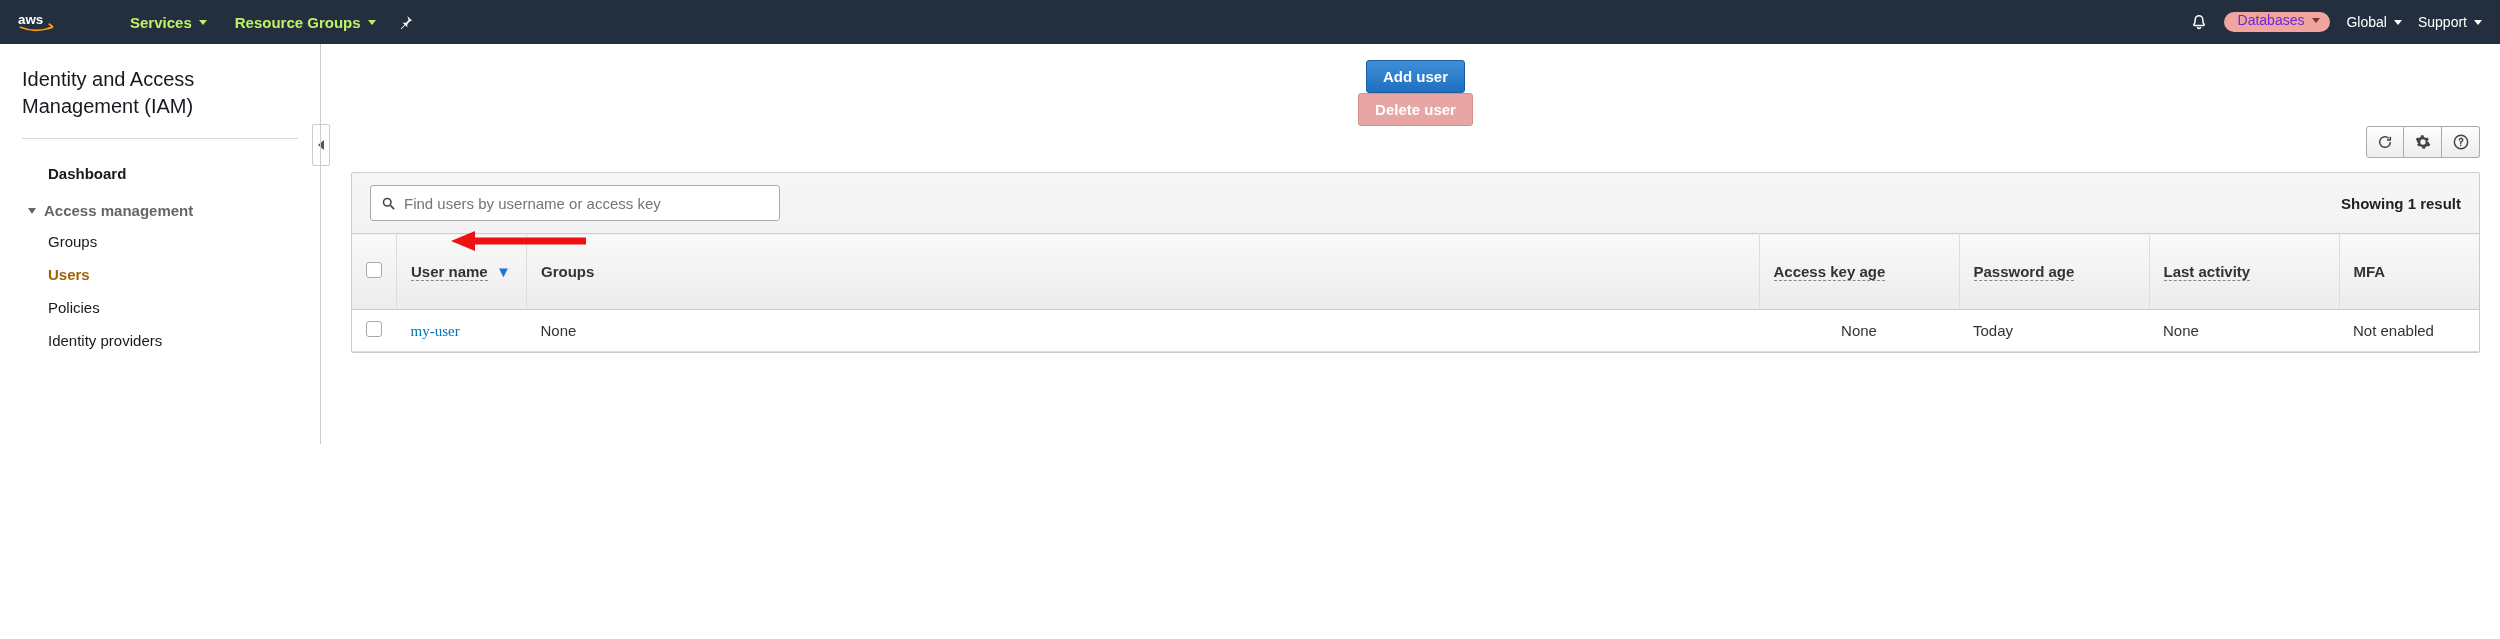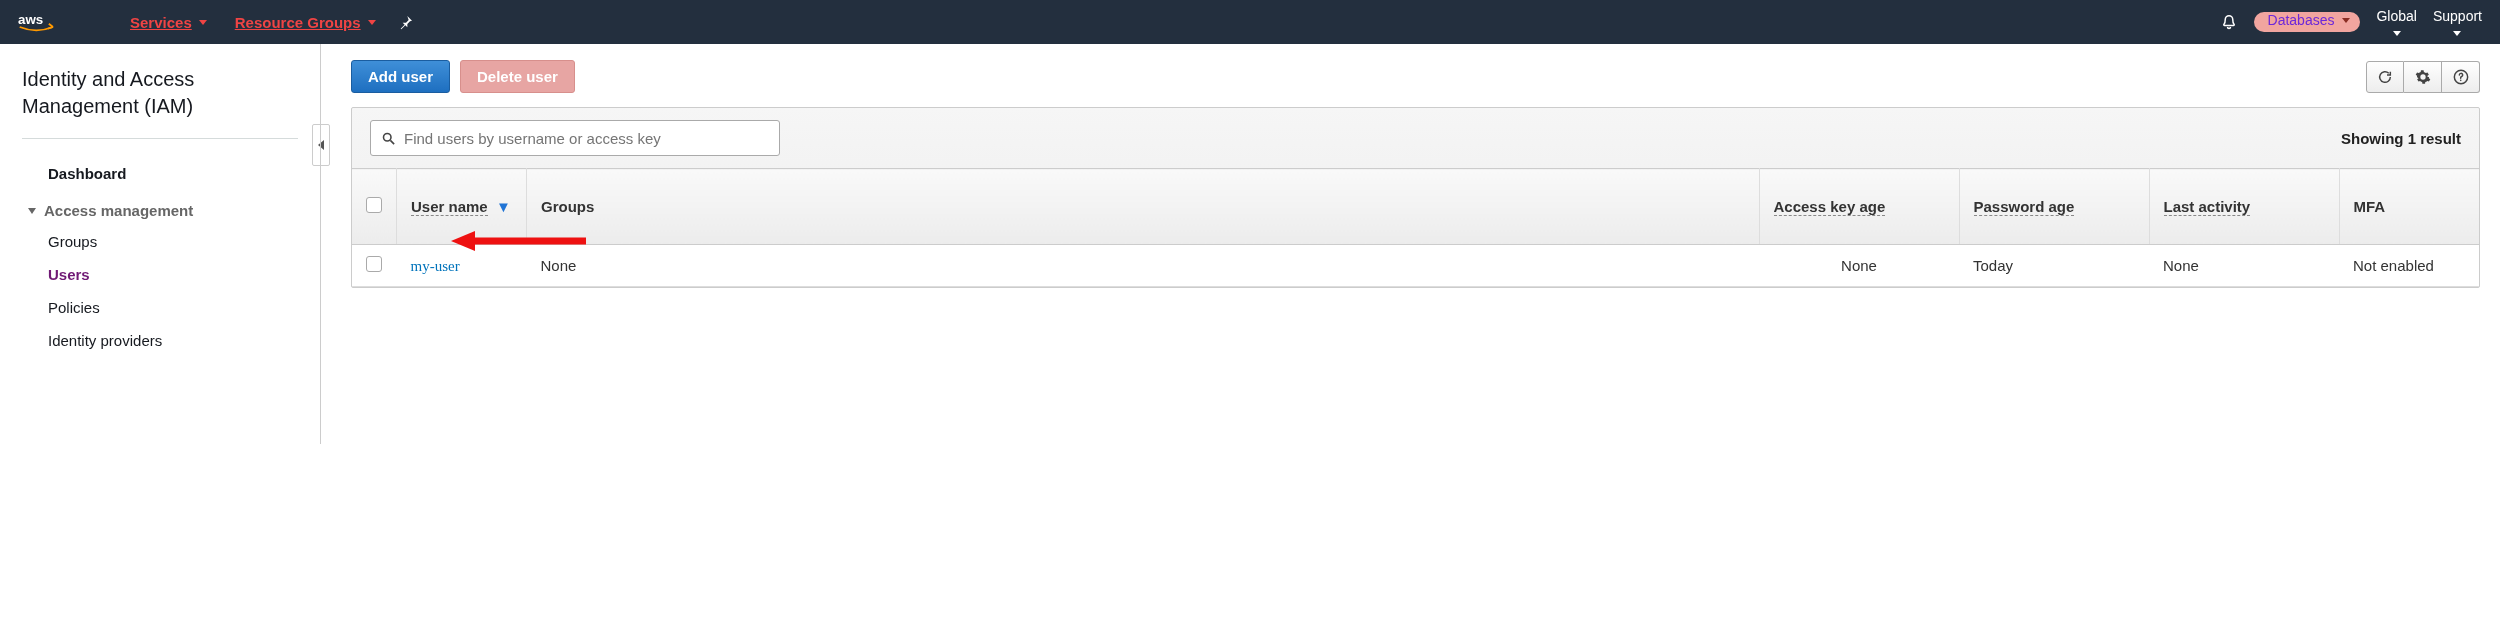--- a/index.html
+++ b/index.html
@@ -19,39 +19,38 @@
     margin-right: 48px;
   }
   .aws-logo svg { height: 22px; }
   .nav-item {
     display: flex; align-items: center; gap: 7px;
     padding: 0 14px;
     height: 44px;
     font-size: 15px;
     font-weight: 700;
     cursor: pointer;
-    color: #ef4444;
-    text-decoration: underline;
+    color: #bef264;
   }
   .caret-down { width: 0; height: 0; border-left: 4px solid transparent; border-right: 4px solid transparent; border-top: 5px solid currentColor; }
   .pin-icon { width: 16px; height: 16px; }
   .spacer { flex: 1; }
   .nav-right { display: flex; align-items: center; gap: 16px; }
   .bell-icon { width: 18px; height: 18px; stroke: #fff; fill: none; stroke-width: 2; }
   .pill {
     background: #f1a59f;
     color: #6d28d9;
     border-radius: 14px;
     padding: 0 10px 4px 14px;
     display: flex; align-items: center; gap: 8px;
     font-size: 14px; font-weight: 400;
     cursor: pointer;
   }
   .pill .caret-down { border-top-color: #8a2d24; }
-  .nav-link { font-size: 14px; font-weight: 400; display: flex; align-items: center; gap: 7px; cursor: pointer; flex-direction: column; }
+  .nav-link { font-size: 14px; font-weight: 400; display: flex; align-items: center; gap: 7px; cursor: pointer; }
 
   
   .layout { display: flex; }
   .sidebar {
     width: 320px;
     padding: 22px 22px 22px 22px;
     position: relative;
   }
   .sidebar h1 {
     font-size: 20px;
@@ -82,21 +81,21 @@
     border-left: 4px solid transparent;
     border-right: 4px solid transparent;
     border-top: 6px solid #666;
   }
   .side-link {
     padding: 8px 0 8px 26px;
     font-size: 15px;
     color: #16191f;
     cursor: pointer;
   }
-  .side-link.active { color: #701a75; font-weight: 700; }
+  .side-link.active { color: #a16207; font-weight: 700; }
 
   .collapse-handle {
     position: absolute;
     right: -10px;
     top: 80px;
     width: 18px; height: 42px;
     background: #fff;
     border: 1px solid #ccc;
     border-radius: 2px;
     display: flex; align-items: center; justify-content: center;
@@ -104,21 +103,21 @@
   }
   .collapse-handle .tri-l {
     width: 0; height: 0;
     border-top: 5px solid transparent;
     border-bottom: 5px solid transparent;
     border-right: 6px solid #555;
   }
 
   .main { flex: 1; padding: 16px 20px 20px 30px; border-left: 1px solid #ccc; min-height: 400px; position: relative; }
 
-  .action-row { display: flex; align-items: center; gap: 10px; margin-bottom: 14px; }
+  .action-row { display: flex; align-items: center; margin-bottom: 14px; flex-direction: column; }
   .btn {
     border-radius: 3px;
     padding: 7px 16px;
     font-size: 15px;
     font-weight: 700;
     cursor: pointer;
     border: 1px solid transparent;
   }
   .btn-primary {
     background: linear-gradient(#3f8fd8, #1e6fc0);

